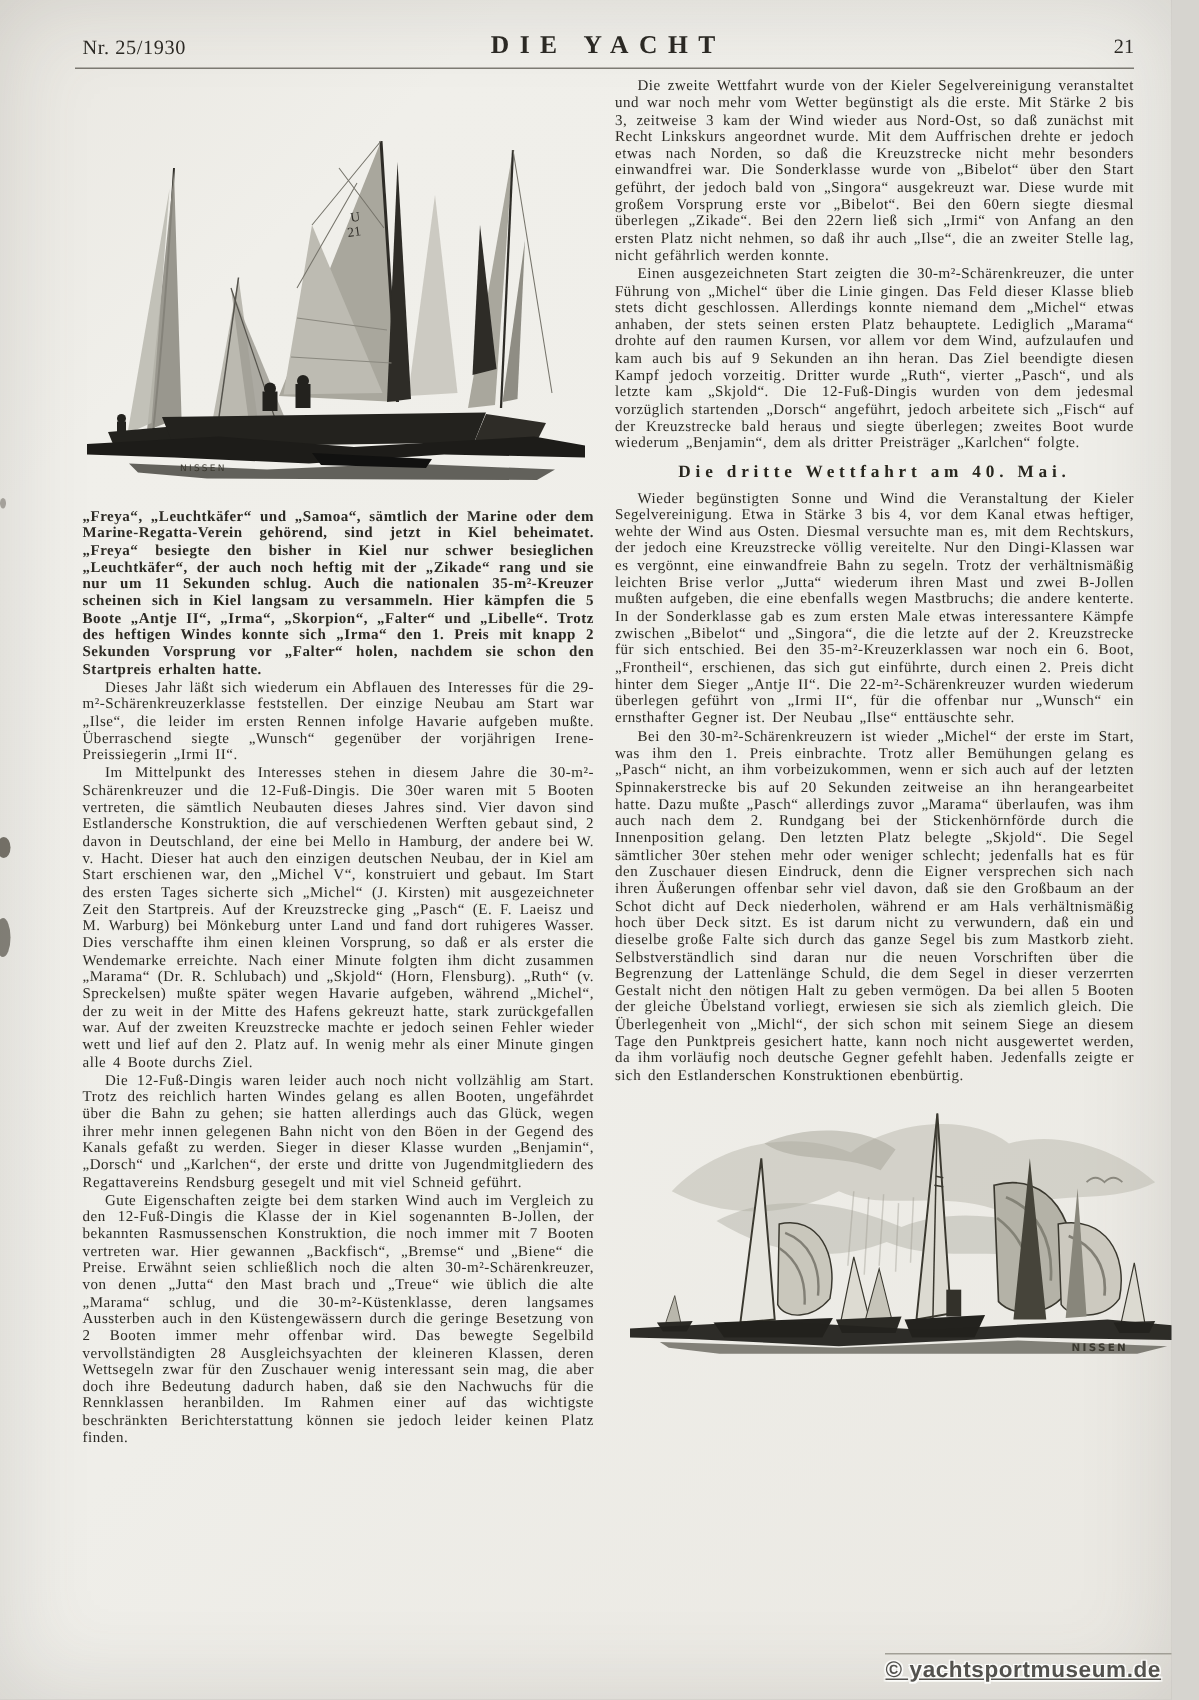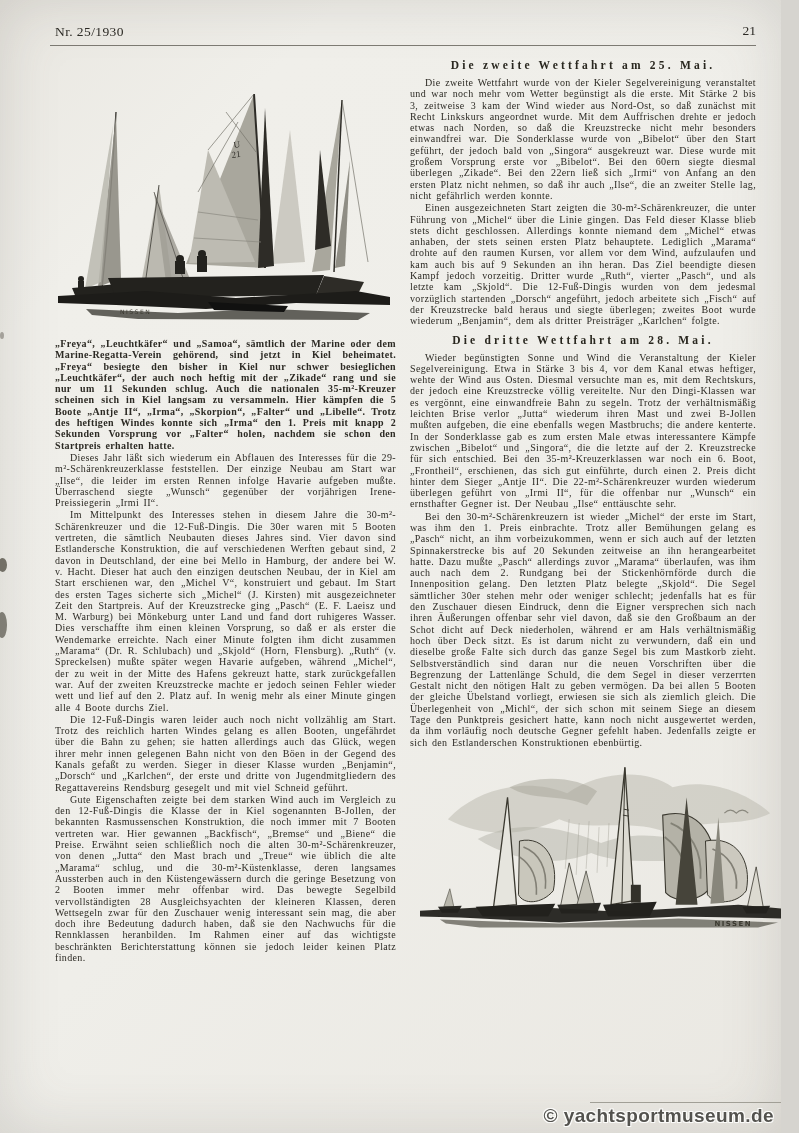--- a/index.html
+++ b/index.html
@@ -50,38 +50,40 @@
   .illus-bottom{margin:8px 0 0 10px;width:373px;height:172px;}
   figure{margin:0;padding:0;}
 
   .sig{font-family:"DejaVu Sans",sans-serif;letter-spacing:1.5px;fill:#3a382f;}
 
   
   .scan-line{position:absolute;top:1102px;left:590px;width:209px;height:1px;background:#a19f96;}
   .watermark{
     position:absolute;top:1105px;right:7px;
     font-family:"Liberation Sans","DejaVu Sans",sans-serif;
-    font-weight:bold;font-size:19px;letter-spacing:0.4px;
+    font-weight:bold;font-size:15px;letter-spacing:0.4px;
     color:#53524e;
     text-shadow:0 0 2px #ffffff,1px 1px 0 #fbfbf9,-1px -1px 0 #fbfbf9,1px -1px 0 #fbfbf9,-1px 1px 0 #fbfbf9;
+    text-decoration:underline;
   }
 
   
   .edge-mark{position:absolute;background:#565349;border-radius:50%;}
   .m1{left:-2px;top:558px;width:9px;height:14px;opacity:.8;}
   .m2{left:-3px;top:612px;width:10px;height:26px;opacity:.7;}
   .m3{left:0px;top:332px;width:4px;height:7px;opacity:.45;}
 </style>
 </head>
 <body>
 
 <div class="page">
 
   <div class="header">
     <span class="issue">Nr. 25/1930</span>
+    <span class="magtitle">DIE YACHT</span>
     <span class="pagenum">21</span>
   </div>
   <div class="header-rule"></div>
 
   <div class="col-left">
     <figure>
       <svg class="illus-top" viewBox="0 0 332 232">
 
         <path d="M58,20 C55,70 50,140 44,196" stroke="#2e2c27" stroke-width="1.3" fill="none"></path>
         <polygon points="58,22 63,186 40,195" fill="#8f8d84" opacity="0.9"></polygon>
@@ -129,26 +131,25 @@
     <div class="body-text">
       <p class="noindent">„Freya“, „Leuchtkäfer“ und „Samoa“, sämtlich der Marine oder dem Marine-Regatta-Verein gehörend, sind jetzt in Kiel beheimatet. „Freya“ besiegte den bisher in Kiel nur schwer besieglichen „Leuchtkäfer“, der auch noch heftig mit der „Zikade“ rang und sie nur um 11 Sekunden schlug. Auch die nationalen 35-m²-Kreuzer scheinen sich in Kiel langsam zu versammeln. Hier kämpfen die 5 Boote „Antje II“, „Irma“, „Skorpion“, „Falter“ und „Libelle“. Trotz des heftigen Windes konnte sich „Irma“ den 1. Preis mit knapp 2 Sekunden Vorsprung vor „Falter“ holen, nachdem sie schon den Startpreis erhalten hatte.</p>
       <p>Dieses Jahr läßt sich wiederum ein Abflauen des Interesses für die 29-m²-Schärenkreuzerklasse feststellen. Der einzige Neubau am Start war „Ilse“, die leider im ersten Rennen infolge Havarie aufgeben mußte. Überraschend siegte „Wunsch“ gegenüber der vorjährigen Irene-Preissiegerin „Irmi II“.</p>
       <p>Im Mittelpunkt des Interesses stehen in diesem Jahre die 30-m²-Schärenkreuzer und die 12-Fuß-Dingis. Die 30er waren mit 5 Booten vertreten, die sämtlich Neubauten dieses Jahres sind. Vier davon sind Estlandersche Konstruktion, die auf verschiedenen Werften gebaut sind, 2 davon in Deutschland, der eine bei Mello in Hamburg, der andere bei W. v. Hacht. Dieser hat auch den einzigen deutschen Neubau, der in Kiel am Start erschienen war, den „Michel V“, konstruiert und gebaut. Im Start des ersten Tages sicherte sich „Michel“ (J. Kirsten) mit ausgezeichneter Zeit den Startpreis. Auf der Kreuzstrecke ging „Pasch“ (E. F. Laeisz und M. Warburg) bei Mönkeburg unter Land und fand dort ruhigeres Wasser. Dies verschaffte ihm einen kleinen Vorsprung, so daß er als erster die Wendemarke erreichte. Nach einer Minute folgten ihm dicht zusammen „Marama“ (Dr. R. Schlubach) und „Skjold“ (Horn, Flensburg). „Ruth“ (v. Spreckelsen) mußte später wegen Havarie aufgeben, während „Michel“, der zu weit in der Mitte des Hafens gekreuzt hatte, stark zurückgefallen war. Auf der zweiten Kreuzstrecke machte er jedoch seinen Fehler wieder wett und lief auf den 2. Platz auf. In wenig mehr als einer Minute gingen alle 4 Boote durchs Ziel.</p>
       <p>Die 12-Fuß-Dingis waren leider auch noch nicht vollzählig am Start. Trotz des reichlich harten Windes gelang es allen Booten, ungefährdet über die Bahn zu gehen; sie hatten allerdings auch das Glück, wegen ihrer mehr innen gelegenen Bahn nicht von den Böen in der Gegend des Kanals gefaßt zu werden. Sieger in dieser Klasse wurden „Benjamin“, „Dorsch“ und „Karlchen“, der erste und dritte von Jugendmitgliedern des Regattavereins Rendsburg gesegelt und mit viel Schneid geführt.</p>
       <p>Gute Eigenschaften zeigte bei dem starken Wind auch im Vergleich zu den 12-Fuß-Dingis die Klasse der in Kiel sogenannten B-Jollen, der bekannten Rasmussenschen Konstruktion, die noch immer mit 7 Booten vertreten war. Hier gewannen „Backfisch“, „Bremse“ und „Biene“ die Preise. Erwähnt seien schließlich noch die alten 30-m²-Schärenkreuzer, von denen „Jutta“ den Mast brach und „Treue“ wie üblich die alte „Marama“ schlug, und die 30-m²-Küstenklasse, deren langsames Aussterben auch in den Küstengewässern durch die geringe Besetzung von 2 Booten immer mehr offenbar wird. Das bewegte Segelbild vervollständigten 28 Ausgleichsyachten der kleineren Klassen, deren Wettsegeln zwar für den Zuschauer wenig interessant sein mag, die aber doch ihre Bedeutung dadurch haben, daß sie den Nachwuchs für die Rennklassen heranbilden. Im Rahmen einer auf das wichtigste beschränkten Berichterstattung können sie jedoch leider keinen Platz finden.</p>
     </div>
   </div>
 
   <div class="col-right">
-    <h3 class="sec-heading">Die zweite Wettfahrt am 25. Mai.</h3>
     <div class="body-text">
       <p>Die zweite Wettfahrt wurde von der Kieler Segelvereinigung veranstaltet und war noch mehr vom Wetter begünstigt als die erste. Mit Stärke 2 bis 3, zeitweise 3 kam der Wind wieder aus Nord-Ost, so daß zunächst mit Recht Linkskurs angeordnet wurde.  Mit dem Auffrischen drehte er jedoch etwas nach Norden, so daß die Kreuzstrecke nicht mehr besonders einwandfrei war. Die Sonderklasse wurde von „Bibelot“ über den Start geführt, der jedoch bald von „Singora“ ausgekreuzt war. Diese wurde mit großem Vorsprung erste vor „Bibelot“. Bei den 60ern siegte diesmal überlegen „Zikade“. Bei den 22ern ließ sich „Irmi“ von Anfang an den ersten Platz nicht nehmen, so daß ihr auch „Ilse“, die an zweiter Stelle lag, nicht gefährlich werden konnte.</p>
       <p>Einen ausgezeichneten Start zeigten die 30-m²-Schärenkreuzer, die unter Führung von „Michel“ über die Linie gingen. Das Feld dieser Klasse blieb stets dicht geschlossen. Allerdings konnte niemand dem „Michel“ etwas anhaben, der stets seinen ersten Platz behauptete. Lediglich „Marama“ drohte auf den raumen Kursen, vor allem vor dem Wind, aufzulaufen und kam auch bis auf 9 Sekunden an ihn heran. Das Ziel beendigte diesen Kampf jedoch vorzeitig. Dritter wurde „Ruth“, vierter „Pasch“, und als letzte kam „Skjold“.  Die 12-Fuß-Dingis wurden von dem jedesmal vorzüglich startenden „Dorsch“ angeführt, jedoch arbeitete sich „Fisch“ auf der Kreuzstrecke bald heraus und siegte überlegen; zweites Boot wurde wiederum „Benjamin“, dem als dritter Preisträger „Karlchen“ folgte.</p>
     </div>
-    <h3 class="sec-heading">Die dritte Wettfahrt am 28. Mai.</h3>
+    <h3 class="sec-heading">Die dritte Wettfahrt am 40. Mai.</h3>
     <div class="body-text">
       <p>Wieder begünstigten Sonne und Wind die Veranstaltung der Kieler Segelvereinigung. Etwa in Stärke 3 bis 4, vor dem Kanal etwas heftiger, wehte der Wind aus Osten. Diesmal versuchte man es, mit dem Rechtskurs, der jedoch eine Kreuzstrecke völlig vereitelte. Nur den Dingi-Klassen war es vergönnt, eine einwandfreie Bahn zu segeln. Trotz der verhältnismäßig leichten Brise verlor „Jutta“ wiederum ihren Mast und zwei B-Jollen mußten aufgeben, die eine ebenfalls wegen Mastbruchs; die andere kenterte. In der Sonderklasse gab es zum ersten Male etwas interessantere Kämpfe zwischen „Bibelot“ und „Singora“, die die letzte auf der 2. Kreuzstrecke für sich entschied. Bei den 35-m²-Kreuzerklassen war noch ein 6. Boot, „Frontheil“, erschienen, das sich gut einführte, durch einen 2. Preis dicht hinter dem Sieger „Antje II“. Die 22-m²-Schärenkreuzer wurden wiederum überlegen geführt von „Irmi II“, für die offenbar nur „Wunsch“ ein ernsthafter Gegner ist. Der Neubau „Ilse“ enttäuschte sehr.</p>
       <p>Bei den 30-m²-Schärenkreuzern ist wieder „Michel“ der erste im Start, was ihm den 1. Preis einbrachte. Trotz aller Bemühungen gelang es „Pasch“ nicht, an ihm vorbeizukommen, wenn er sich auch auf der letzten Spinnakerstrecke bis auf 20 Sekunden zeitweise an ihn herangearbeitet hatte. Dazu mußte „Pasch“ allerdings zuvor „Marama“ überlaufen, was ihm auch nach dem 2. Rundgang bei der Stickenhörnförde durch die Innenposition gelang. Den letzten Platz belegte „Skjold“. Die Segel sämtlicher 30er stehen mehr oder weniger schlecht; jedenfalls hat es für den Zuschauer diesen Eindruck, denn die Eigner versprechen sich nach ihren Äußerungen offenbar sehr viel davon, daß sie den Großbaum an der Schot dicht auf Deck niederholen, während er am Hals verhältnismäßig hoch über Deck sitzt. Es ist darum nicht zu verwundern, daß ein und dieselbe große Falte sich durch das ganze Segel bis zum Mastkorb zieht. Selbstverständlich sind daran nur die neuen Vorschriften über die Begrenzung der Lattenlänge Schuld, die dem Segel in dieser verzerrten Gestalt nicht den nötigen Halt zu geben vermögen. Da bei allen 5 Booten der gleiche Übelstand vorliegt, erwiesen sie sich als ziemlich gleich. Die Überlegenheit von „Michl“, der sich schon mit seinem Siege an diesem Tage den Punktpreis gesichert hatte, kann noch nicht ausgewertet werden, da ihm vorläufig noch deutsche Gegner gefehlt haben. Jedenfalls zeigte er sich den Estlanderschen Konstruktionen ebenbürtig.</p>
     </div>
     <figure>
       <svg class="illus-bottom" viewBox="0 0 375 172">
 
         <path d="M28,62 C58,30 108,20 148,36 C178,14 228,10 254,30 C290,20 330,36 352,56 C322,72 282,60 250,76 C210,60 170,76 140,62 C100,82 58,78 28,62 Z" fill="#bdbbb1" opacity="0.55"></path>
         <path d="M58,82 C100,60 150,72 182,86 C222,70 272,82 302,96 L292,112 C252,96 212,112 172,96 C132,112 90,102 58,82 Z" fill="#aeaca1" opacity="0.45"></path>
         <path d="M90,30 C120,16 160,20 178,34 L168,48 C140,36 112,44 90,30 Z" fill="#a5a398" opacity="0.5"></path>

